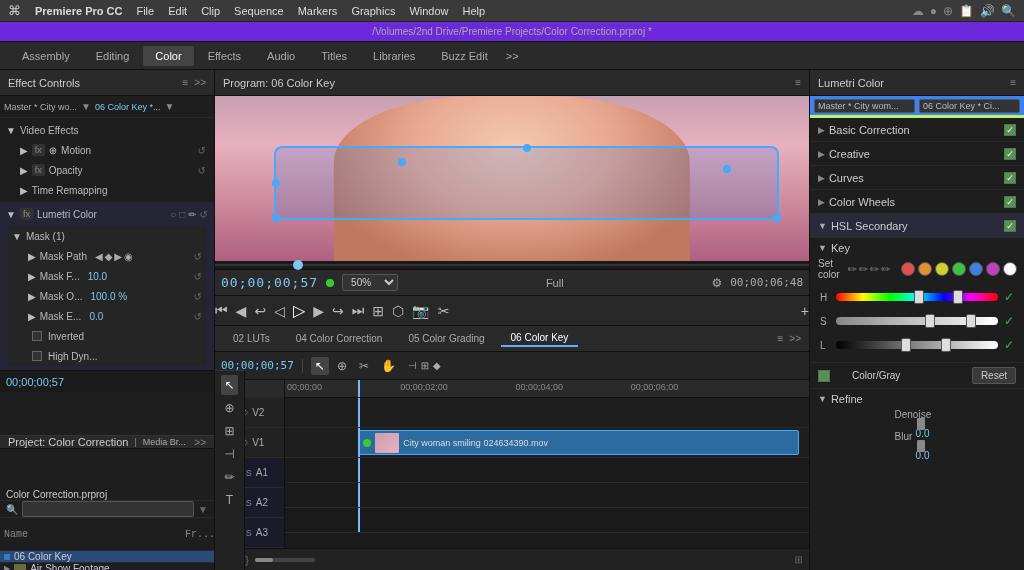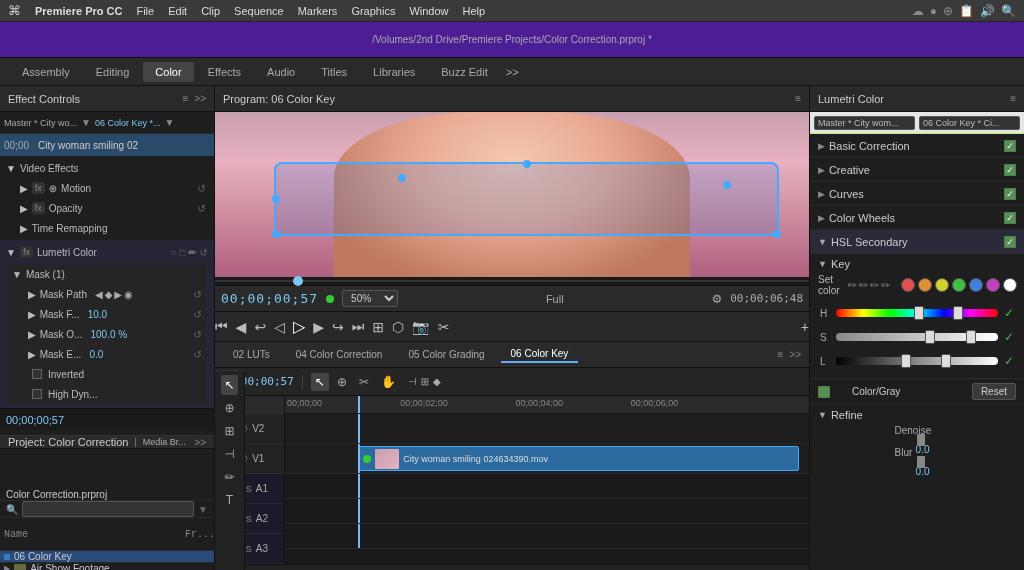--- a/index.html
+++ b/index.html
@@ -22,22 +22,22 @@
       padding: 0 8px;
       gap: 14px;
       border-bottom: 1px solid #222;
     }
     .menu-bar .apple-logo { color: #ccc; font-size: 13px; }
     .menu-item { font-size: 11px; color: #ddd; cursor: pointer; }
     .menu-item.bold { font-weight: 600; }
 
     
     .title-bar {
-      height: 36px;
-      background: #4c1d95;
+      height: 20px;
+      background: #6d28d9;
       display: flex;
       align-items: center;
       justify-content: center;
       font-size: 10px;
       color: #aaa;
       border-bottom: 1px solid #111;
     }
 
     
     .workspace-tabs {
@@ -397,25 +397,25 @@
       height: 26px;
       background: #2a2a2a;
       display: flex;
       align-items: center;
       padding: 0 8px;
       border-bottom: 1px solid #111;
       gap: 6px;
     }
     .lumetri-track-select {
       height: 22px;
-      background: #e5e5e5;
+      background: #3b82f6;
       display: flex;
       align-items: center;
       padding: 0 4px;
-      border-bottom: 1px solid #bef264;
+      border-bottom: 3px solid #bef264;
       gap: 4px;
     }
     .dropdown-mini {
       flex: 1;
       background: #333;
       border: 1px solid #555;
       color: #bbb;
       font-size: 9px;
       padding: 1px 3px;
       border-radius: 2px;
@@ -670,25 +670,20 @@
       <span style="color:#888;font-size:10px;cursor:pointer;">&gt;&gt;</span>
     </div>
 
     <div class="ec-track-row">
       <span style="font-size:9px;color:#aaa;">Master * City wo...</span>
       <span class="chevron">▼</span>
       <span style="font-size:9px;color:#7bc8f0;">06 Color Key *...</span>
       <span class="chevron">▼</span>
     </div>
 
-    <div style="height:22px;display:flex;align-items:center;padding:0 4px;background:#2a4a6a;gap:4px;">
-      <span style="font-size:10px;color:#aaa;">00;00</span>
-      <span style="width:1px;height:14px;background:#444;"></span>
-      <span style="font-size:10px;color:#ccc;">City woman smiling 02</span>
-    </div>
 
     <div class="ec-section">
       <div class="ec-section-header">
         <span>▼</span>
         <span>Video Effects</span>
       </div>
       <div class="ec-item">
         <span>▶</span>
         <span class="fx-tag">fx</span>
         <span style="font-size:10px;">⊕</span>

